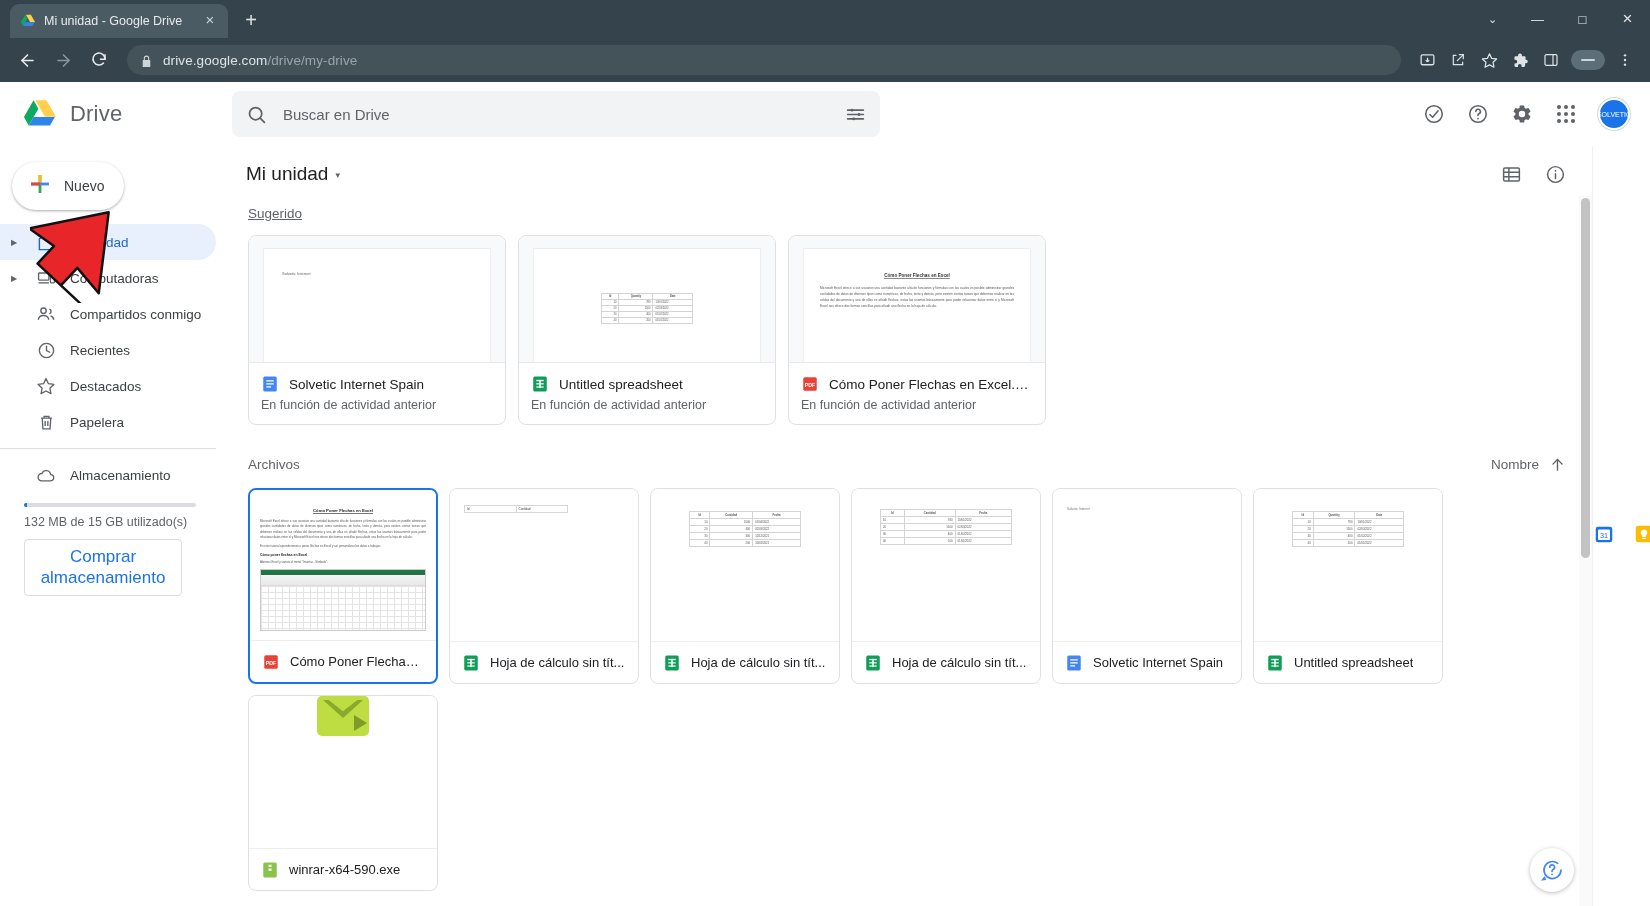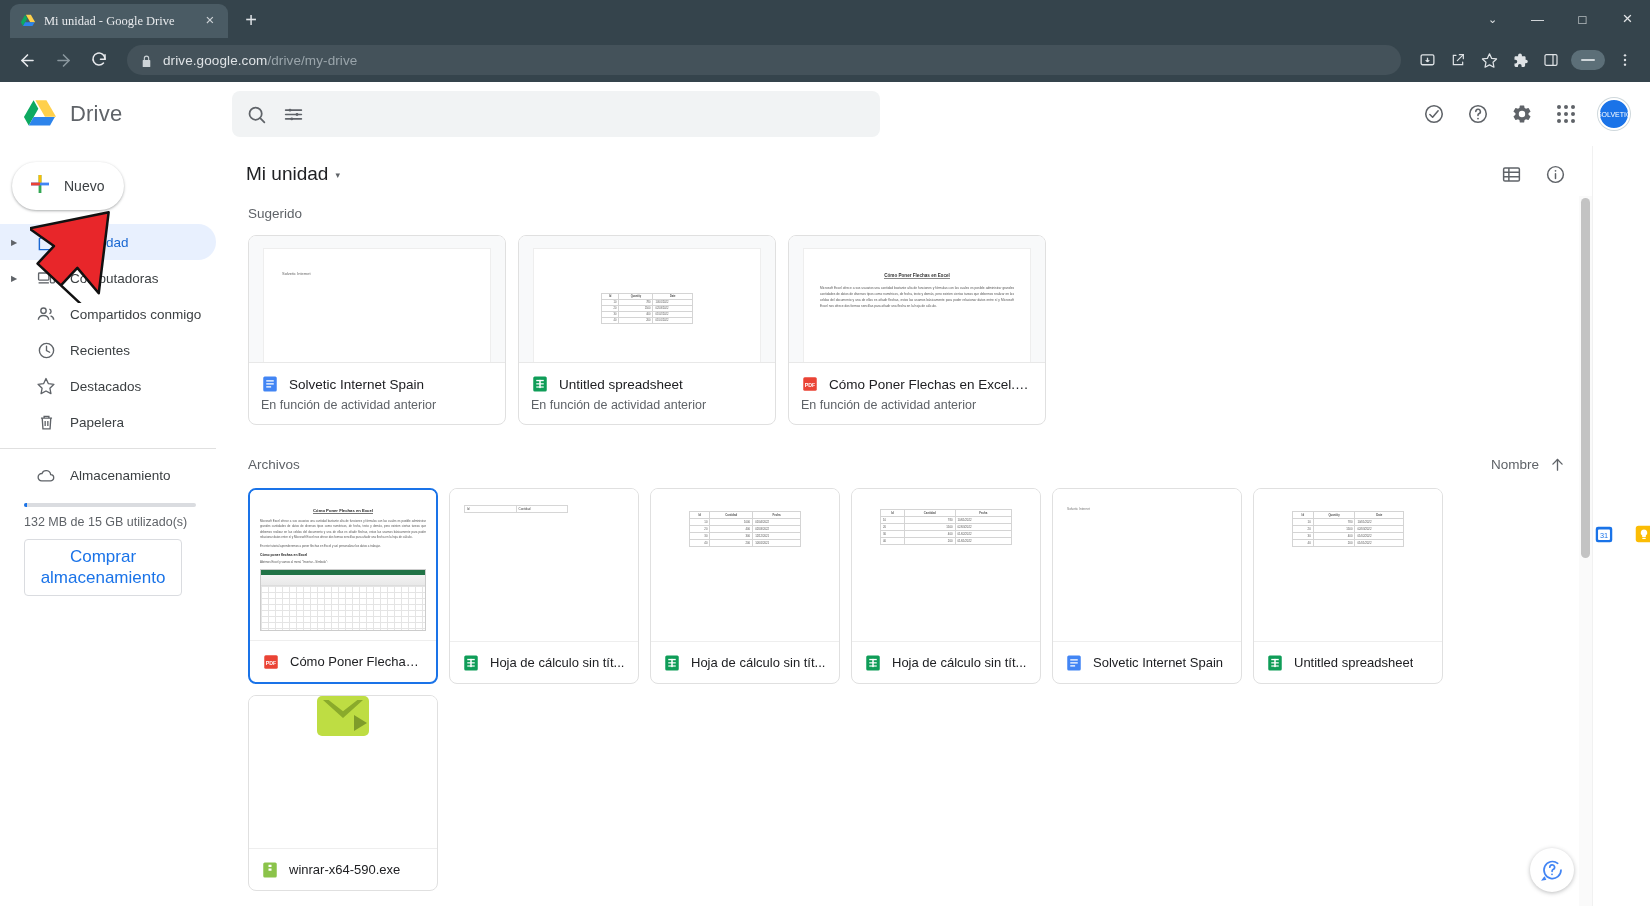--- a/index.html
+++ b/index.html
@@ -16,21 +16,21 @@
     height: 38px; background: #35444c; display: flex; align-items: flex-end;
     padding-left: 10px; position: relative; flex: 0 0 38px;
   }
   .tab {
     height: 34px; width: 218px; background: #4a5b64; border-radius: 9px 9px 0 0;
     display: flex; align-items: center; padding: 0 10px; gap: 8px;
   }
   .tab-favicon { width: 16px; height: 16px; flex: 0 0 16px; }
   .tab-title {
     font-size: 12.5px; color: #e8eaed; white-space: nowrap; overflow: hidden;
-    text-overflow: ellipsis; flex: 1; font-family: Liberation Serif, serif;
+    text-overflow: ellipsis; flex: 1;
   }
   .tab-close {
     width: 16px; height: 16px; color: #cdd2d6; font-size: 15px; line-height: 14px;
     text-align: center; flex: 0 0 16px; cursor: pointer;
   }
   .newtab {
     width: 28px; height: 28px; color: #dfe3e6; font-size: 20px; line-height: 26px;
     text-align: center; margin: 0 0 3px 9px; cursor: pointer;
   }
   .win-controls {
@@ -174,21 +174,21 @@
   .crumb-caret { color: #5f6368; font-size: 9px; margin-top: 2px; }
   .crumb-right { margin-left: auto; display: flex; align-items: center; gap: 6px; }
   .view-icon {
     width: 38px; height: 38px; border-radius: 50%; display: flex; align-items: center;
     justify-content: center; color: #5f6368; cursor: pointer;
   }
 
   .scroll-region { flex: 1; overflow: hidden; position: relative; }
   .content { padding: 0 18px 0 18px; }
 
-  .section-title { font-size: 13.5px; color: #5f6368; margin: 10px 0 14px 0; }
+  .section-title { font-size: 13.5px; color: #5f6368; margin: 10px 0 14px 0; text-decoration: underline; }
 
   .suggest-row { display: flex; gap: 12px; }
   .sug-card {
     width: 258px; height: 190px; border: 1px solid #e0e0e0; border-radius: 8px;
     overflow: hidden; background: #fff; cursor: pointer; display: flex; flex-direction: column;
   }
   .sug-thumb {
     flex: 1; background: #f8f9fa; display: flex; align-items: flex-start;
     justify-content: center; padding: 12px 14px 0; overflow: hidden; min-height: 0;
   }
@@ -440,20 +440,21 @@
       </div>
 
       <div class="searchwrap">
         <div class="searchbar">
           <span style="display:flex;color:#5f6368">
             <svg width="21" height="21" viewBox="0 0 24 24" fill="none" stroke="currentColor" stroke-width="2" stroke-linecap="round">
                 <circle cx="11" cy="11" r="7"></circle>
                 <line x1="16.5" y1="16.5" x2="21" y2="21"></line>
               </svg>
           </span>
+          <input class="search-input" value="" placeholder="Buscar en Drive" style="">
           <span style="display:flex;color:#5f6368">
             <svg width="21" height="21" viewBox="0 0 24 24" fill="none" stroke="currentColor" stroke-width="1.9" stroke-linecap="round">
               <line x1="3" y1="7" x2="21" y2="7"></line>
                 <line x1="3" y1="12" x2="21" y2="12"></line>
                 <line x1="3" y1="17" x2="21" y2="17"></line>
               <circle cx="8" cy="7" r="1.6" fill="currentColor" stroke="none"></circle>
                 <circle cx="16" cy="12" r="1.6" fill="currentColor" stroke="none"></circle>
                 <circle cx="10" cy="17" r="1.6" fill="currentColor" stroke="none"></circle>
             </svg>
           </span>

